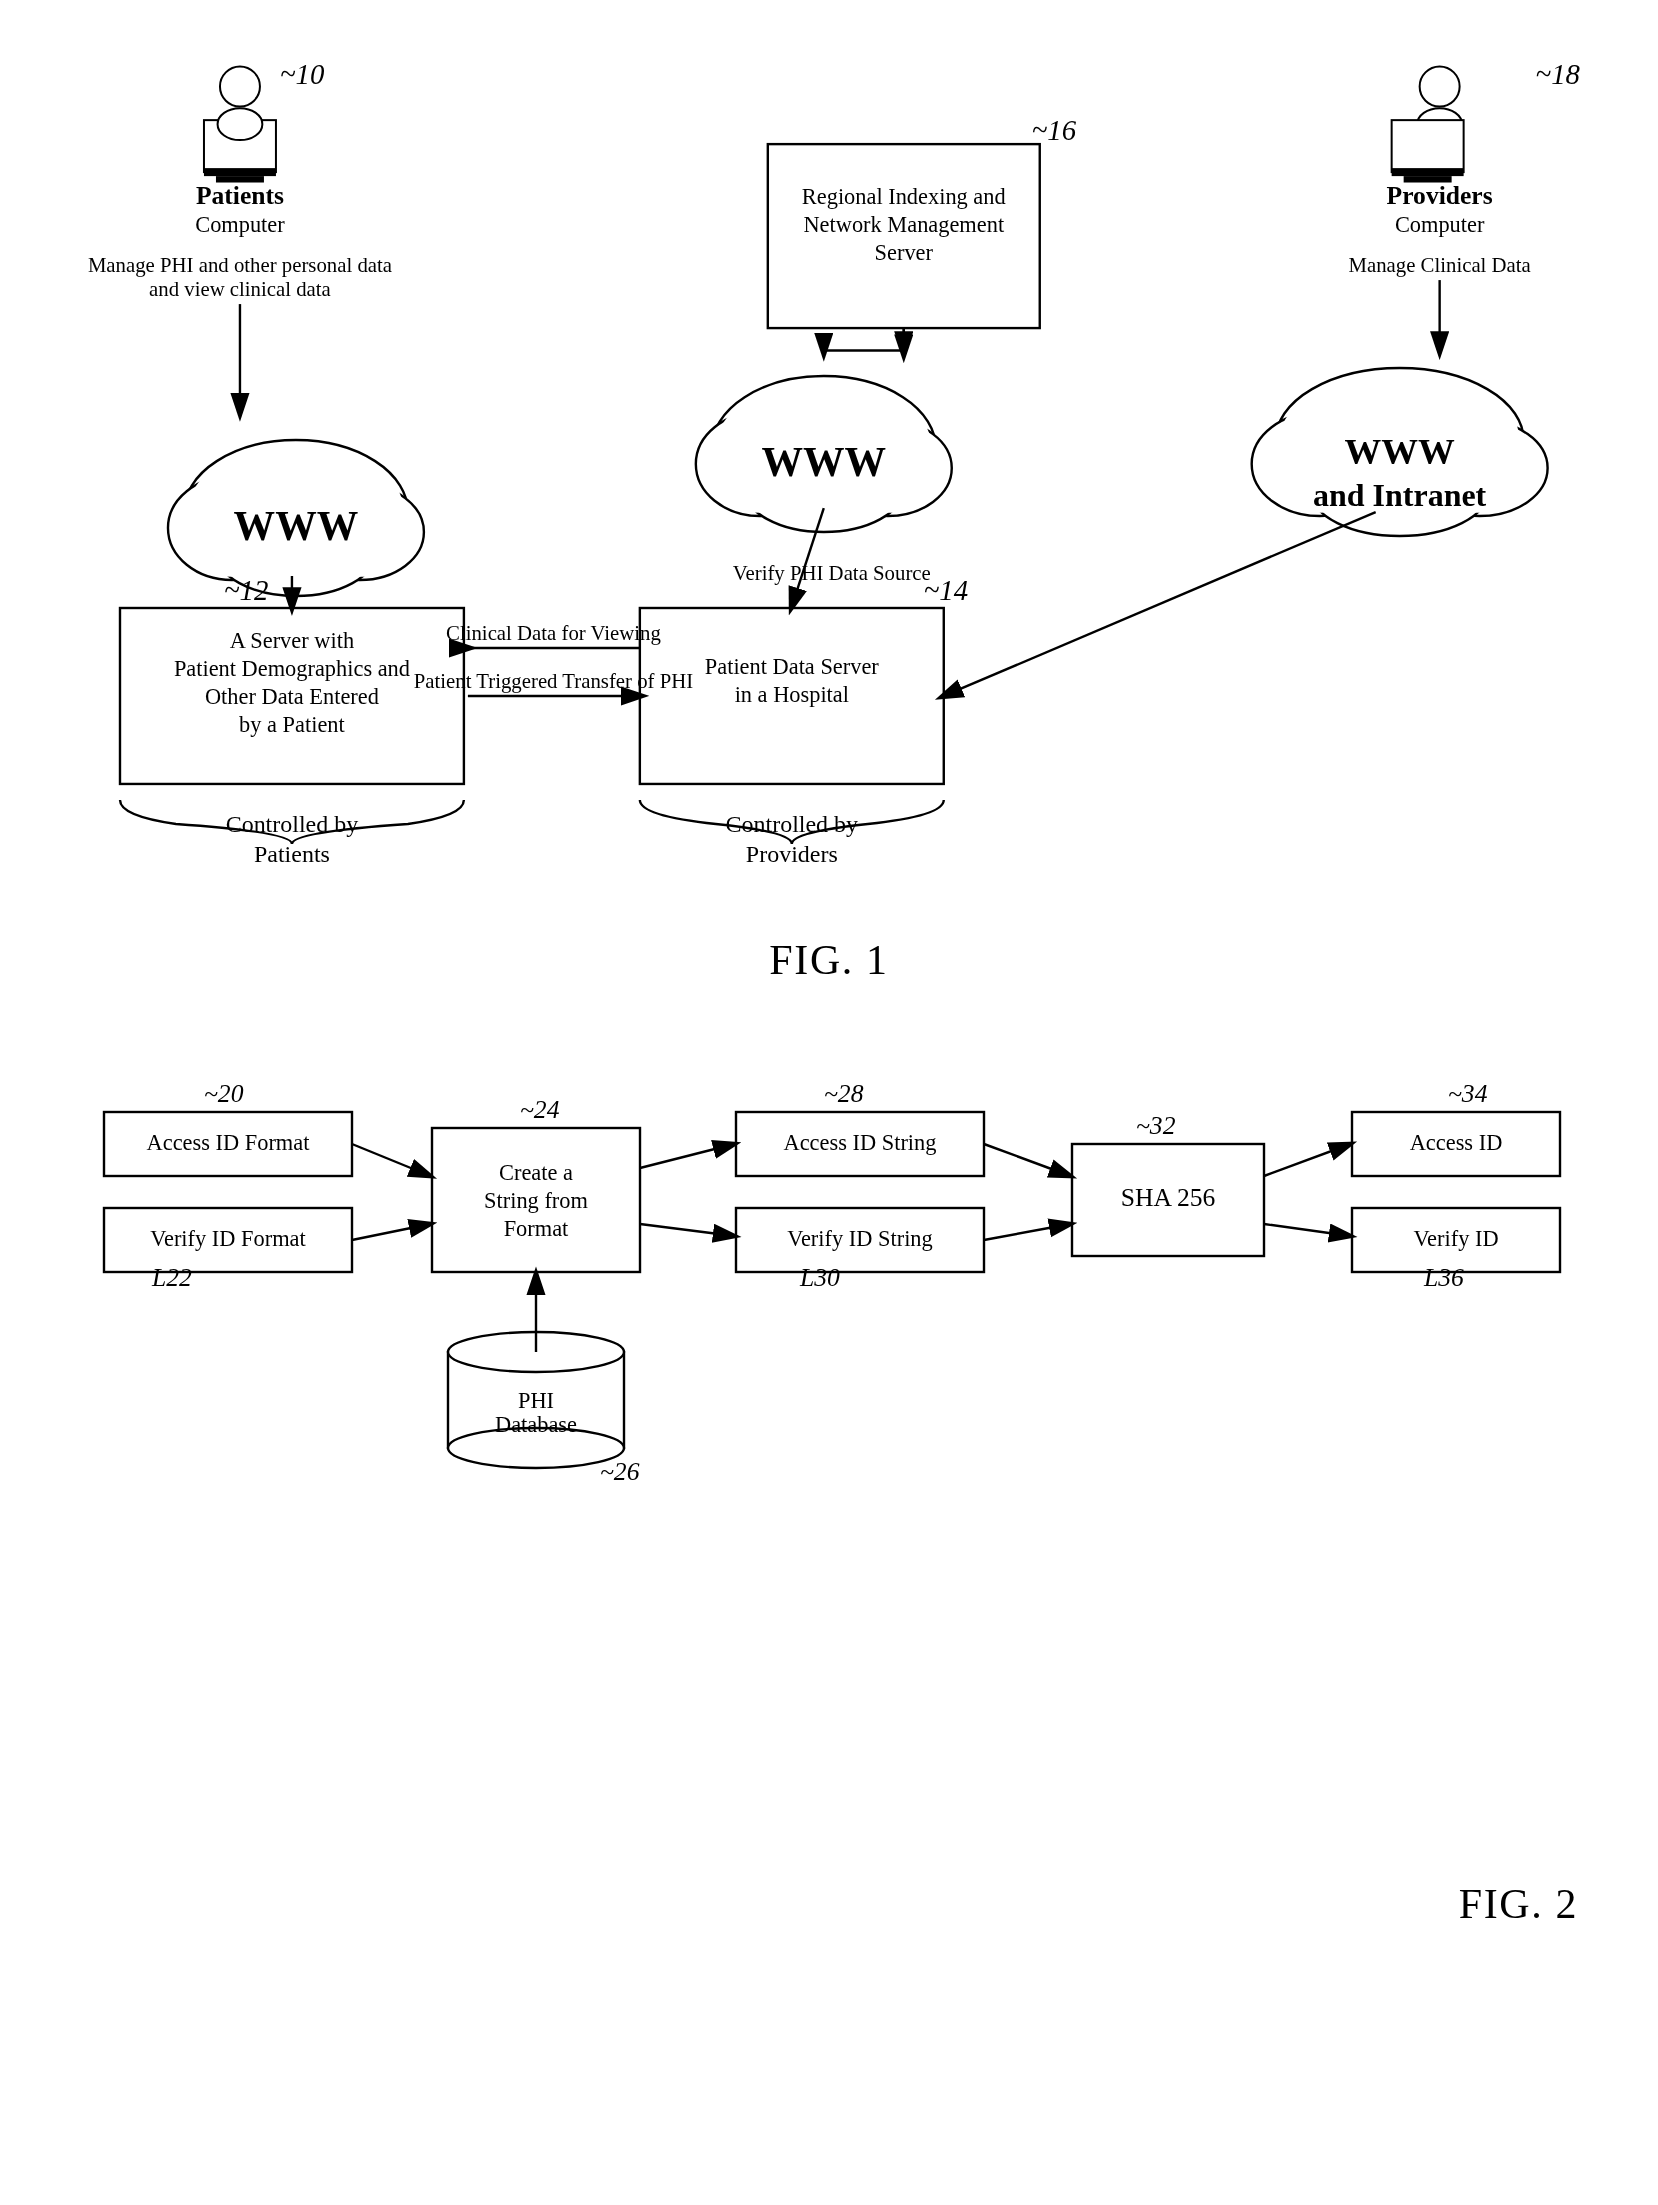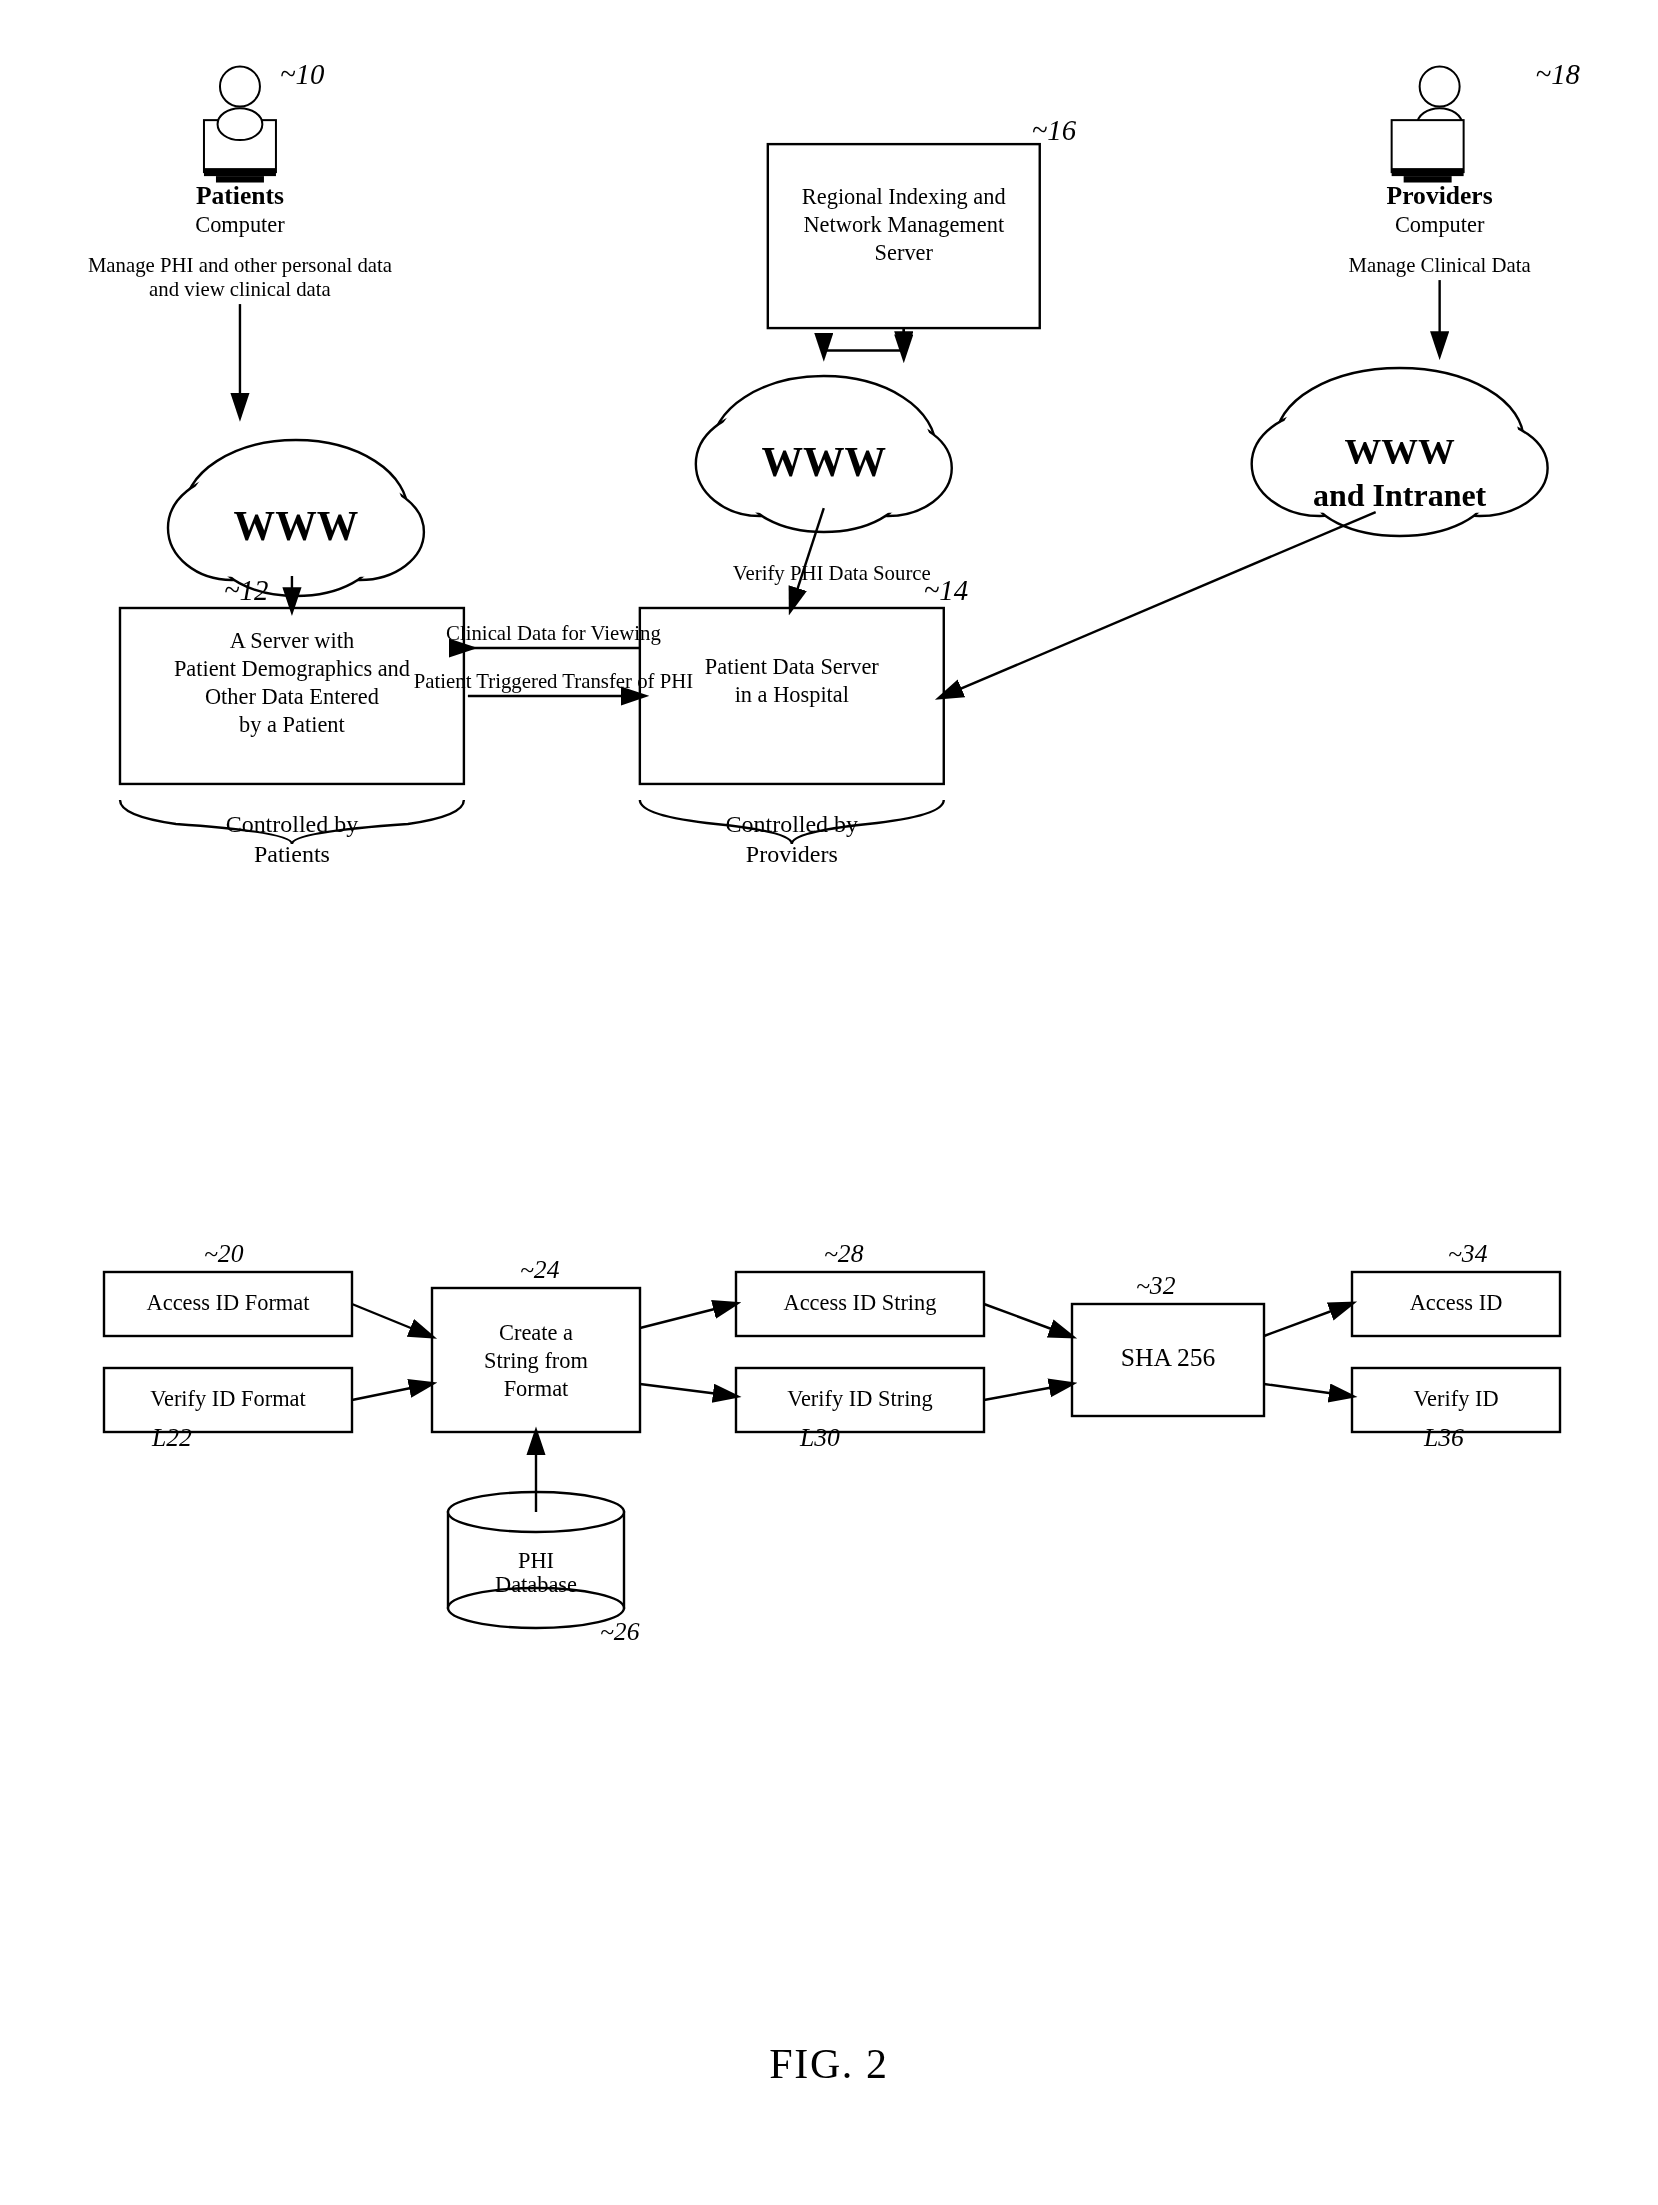--- a/index.html
+++ b/index.html
@@ -176,20 +176,21 @@
         <marker id="arrowleft" markerWidth="12" markerHeight="12" refX="4" refY="4" orient="auto">
           <path d="M12,0 L12,8 L0,4 z" fill="black"></path>
         </marker>
         <marker id="arrowright" markerWidth="12" markerHeight="12" refX="8" refY="4" orient="auto">
           <path d="M0,0 L0,8 L12,4 z" fill="black"></path>
         </marker>
       </defs>
     </svg>
   </div>
 
+  <div class="fig-label" style="margin-top:-256px;">FIG. 1</div>
 
   <div class="fig2-container" style="margin-top:80px;">
     <svg style="position:absolute;top:0;left:0;width:1520px;height:800px;overflow:visible;" viewBox="0 0 1900 1000" width="1520" height="800">
       <defs>
         <marker id="arr2" markerWidth="12" markerHeight="12" refX="9" refY="4" orient="auto">
           <path d="M0,0 L0,8 L12,4 z" fill="black"></path>
         </marker>
       </defs>
 
       <rect x="30" y="60" width="310" height="80" fill="white" stroke="black" stroke-width="3"></rect>
@@ -256,16 +257,16 @@
 
       <line x1="1130" y1="220" x2="1238" y2="200" stroke="black" stroke-width="3" marker-end="url(#arr2)"></line>
 
       <line x1="1480" y1="140" x2="1588" y2="100" stroke="black" stroke-width="3" marker-end="url(#arr2)"></line>
 
       <line x1="1480" y1="200" x2="1588" y2="215" stroke="black" stroke-width="3" marker-end="url(#arr2)"></line>
 
     </svg>
   </div>
 
-  <div class="fig-label" style="margin-top:-64px;">FIG. 2</div>
+  <div class="fig-label" style="margin-top:-64px;text-align:right;">FIG. 2</div>
 
 </div>
 
 
 </body></html>

